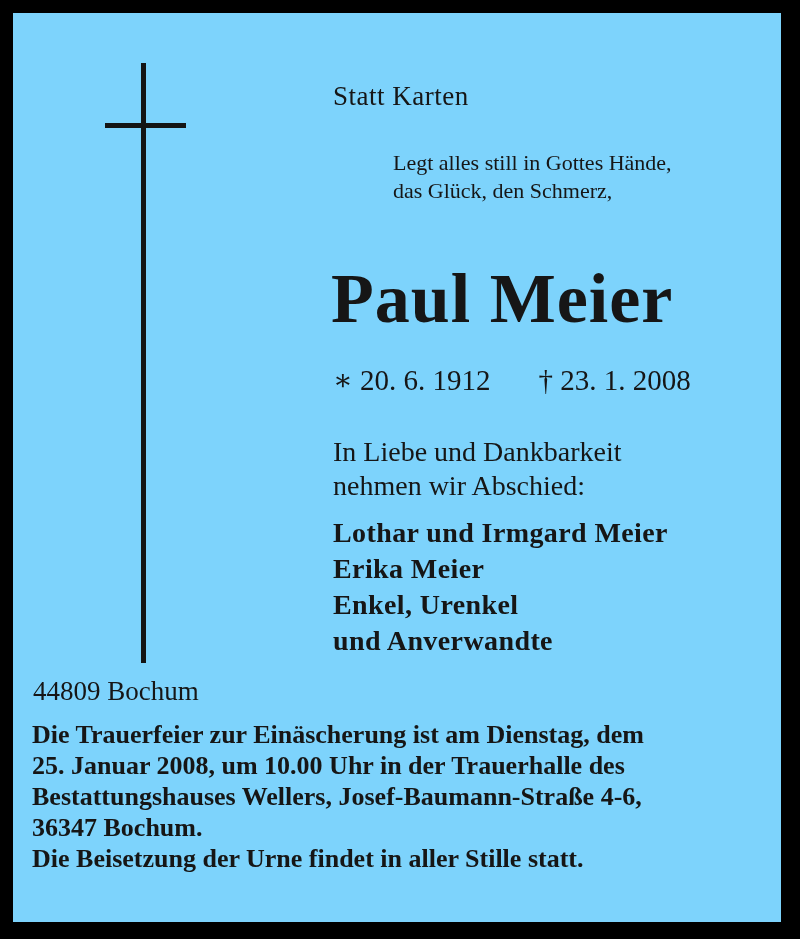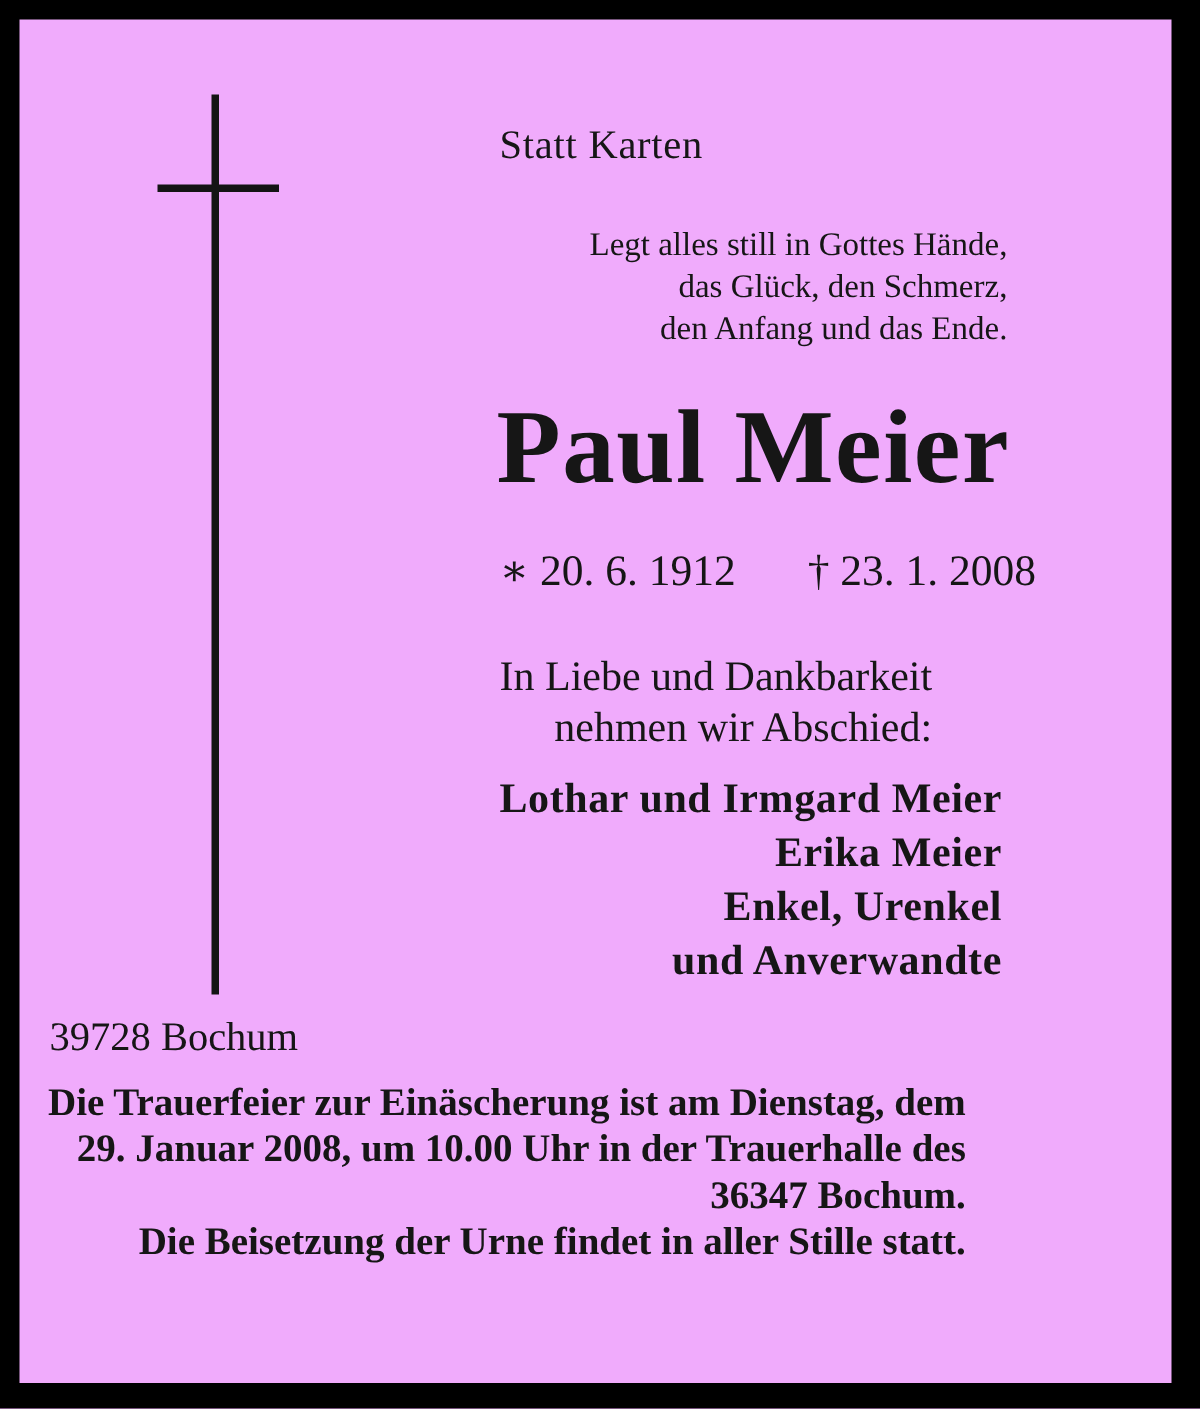--- a/index.html
+++ b/index.html
@@ -14,22 +14,21 @@
     font-family: "Liberation Serif", "DejaVu Serif", serif;
     color: #161616;
     overflow: hidden;
   }
   .notice {
     position: absolute;
     left: 13px;
     top: 13px;
     right: 19px;
     bottom: 17px;
-    background: #f0abfc;
-    text-align: right;
+    background: #7dd3fc;
   }
   .abs { position: absolute; }
 
   
   .cross-vertical {
     position: absolute;
     left: 128px;
     top: 50px;
     width: 5px;
     height: 600px;
@@ -113,43 +112,43 @@
 <div class="notice">
 
   <div class="cross-vertical"></div>
   <div class="cross-horizontal"></div>
 
   <div class="abs statt-karten">Statt Karten</div>
 
   <div class="abs verse">
     <div>Legt alles still in Gottes Hände,</div>
     <div>das Glück, den Schmerz,</div>
-    <div>den Anfang und das Ende.</div>
   </div>
 
   <div class="abs deceased-name">Paul Meier</div>
 
   <div class="abs dates-row">
     <span class="birth-date"><span class="date-symbol">∗</span> <span>20. 6. 1912</span></span><span class="death-date"><span class="date-symbol">†</span> <span>23. 1. 2008</span></span>
   </div>
 
   <div class="abs farewell">
     <div>In Liebe und Dankbarkeit</div>
     <div>nehmen wir Abschied:</div>
   </div>
 
   <div class="abs mourners">
     <div>Lothar und Irmgard Meier</div>
     <div>Erika Meier</div>
     <div>Enkel, Urenkel</div>
     <div>und Anverwandte</div>
   </div>
 
-  <div class="abs location">39728 Bochum</div>
+  <div class="abs location">44809 Bochum</div>
 
   <div class="abs funeral-details">
     <div>Die Trauerfeier zur Einäscherung ist am Dienstag, dem</div>
-    <div>29. Januar 2008, um 10.00 Uhr in der Trauerhalle des</div>
+    <div>25. Januar 2008, um 10.00 Uhr in der Trauerhalle des</div>
+    <div>Bestattungshauses Wellers, Josef-Baumann-Straße 4-6,</div>
     <div>36347 Bochum.</div>
     <div>Die Beisetzung der Urne findet in aller Stille statt.</div>
   </div>
 
 </div>
 
 </body></html>

